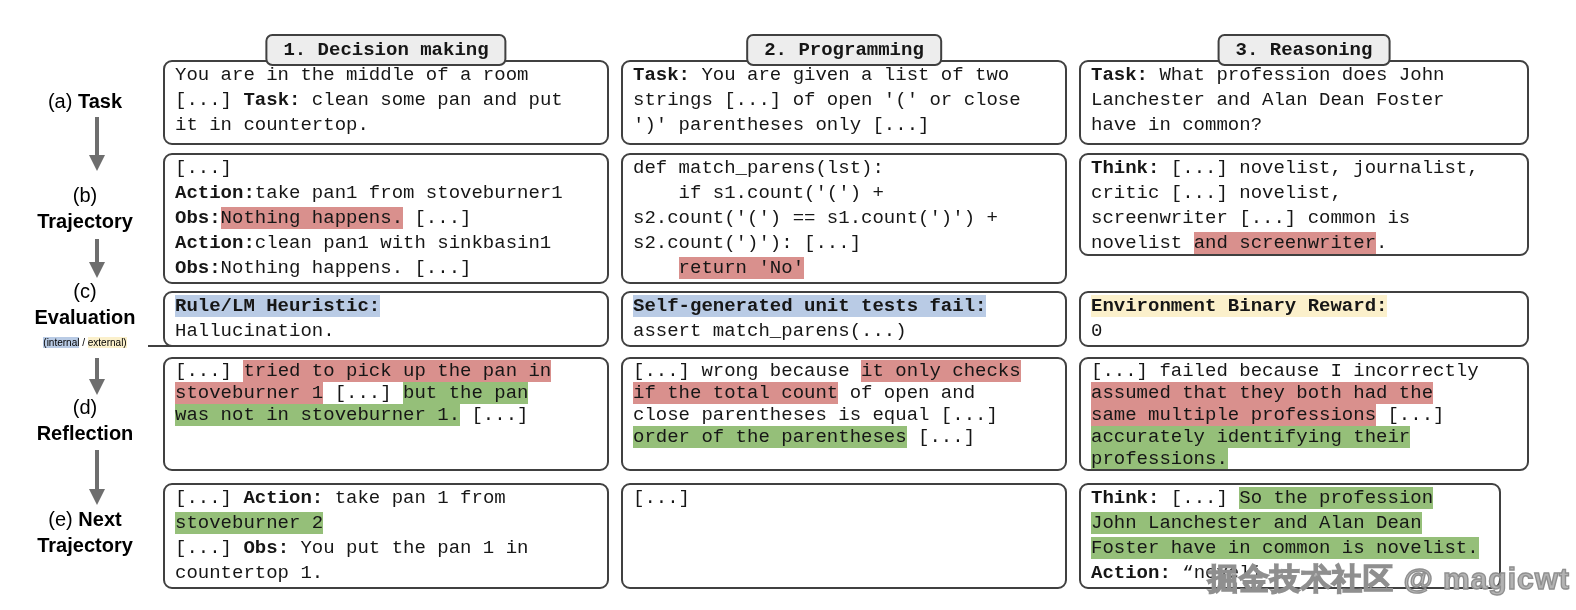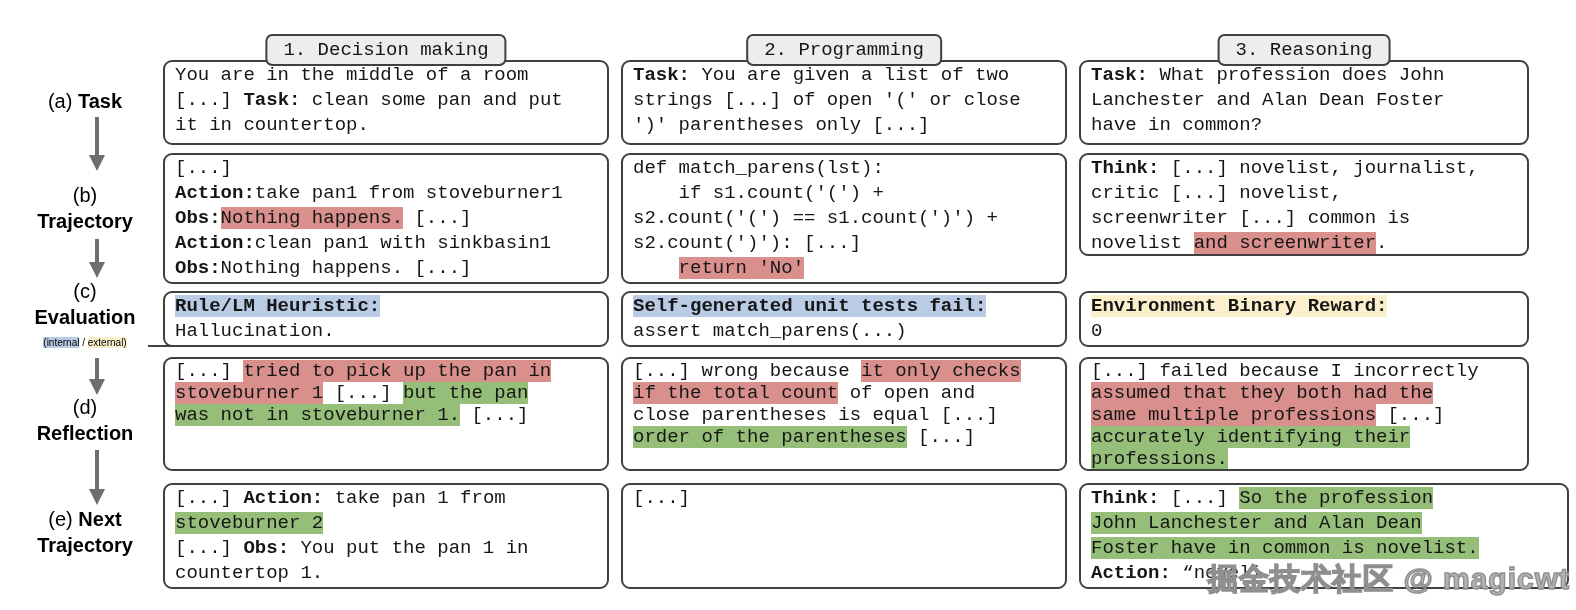--- a/index.html
+++ b/index.html
@@ -19,21 +19,21 @@
   .box.refl .txt { line-height:22px; }
   .b { font-weight:bold;margin-top:20px; }
   .h-red    { background:#d9908d; }
   .h-green  { background:#95bf79; }
   .h-blue   { background:#b9cbe5; }
   .h-yellow { background:#fbf0cb; }
   
   .tab {
     position:absolute; top:34px; height:32px; z-index:2; transform:translateX(-50%);
     background:#ededed; border:2px solid #404040; border-radius:7px;
-    font-weight:normal; font-size:19px; line-height:28px; padding:0 16px; white-space:nowrap;
+    font-weight:bold; font-size:19px; line-height:28px; padding:0 16px; white-space:nowrap;
   }
   
   .rail-item {
     position:absolute; left:10px; width:150px; text-align:center;
     font-family:"Liberation Sans","DejaVu Sans",sans-serif; font-size:20px; line-height:26px;
     white-space:pre-wrap; color:#000;
   }
   .rail-sub { font-size:10px; line-height:20px; }
   .arrow { position:absolute; }
   .connector { position:absolute; height:2px; background:#404040; }
@@ -158,21 +158,21 @@
   <div class="box" style="left:163px;top:483px;width:446px;height:106px">
     <div class="txt"><span>[...] </span><span class="b">Action:</span><span> take pan 1 from
 </span><span class="h-green">stoveburner 2</span><span>
 [...] </span><span class="b">Obs:</span><span> You put the pan 1 in
 countertop 1.</span></div>
   </div>
   <div class="box" style="left:621px;top:483px;width:446px;height:106px">
     <div class="txt"><span>[...]
     </span></div>
   </div>
-  <div class="box" style="left:1079px;top:483px;width:490px;height:106px">
+  <div class="box" style="left:1079px;top:483px;width:422px;height:106px">
     <div class="txt"><span class="b">Think:</span><span> [...] </span><span class="h-green">So the profession
 John Lanchester and Alan Dean
 Foster have in common is novelist.</span><span>
 </span><span class="b">Action:</span><span> “noveli</span></div>
   </div>
 
   <div class="watermark">掘金技术社区 @ magicwt</div>
 
 </div>
 

